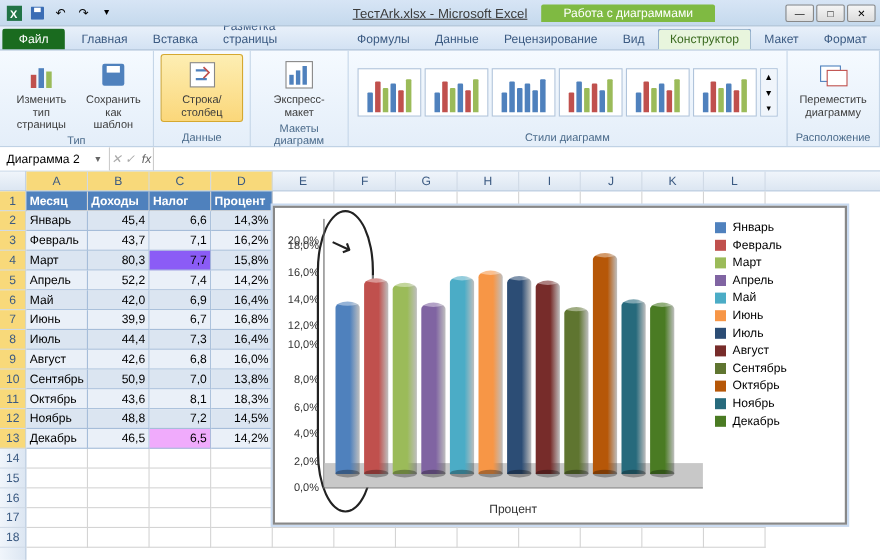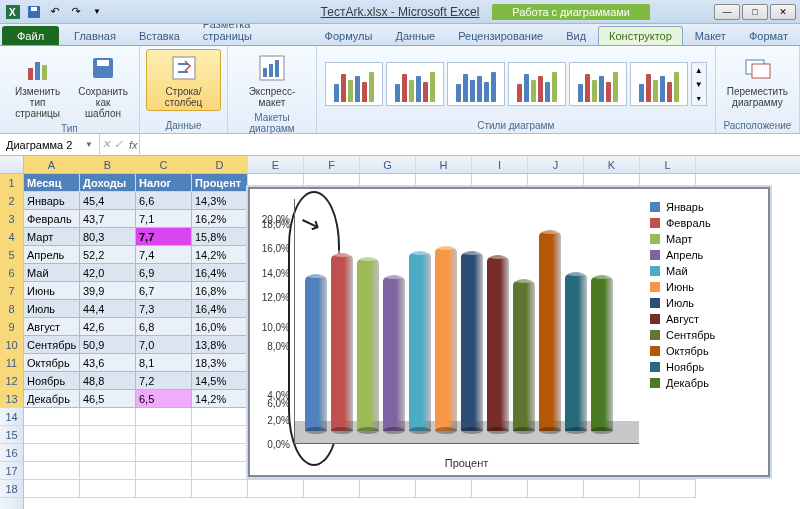--- a/index.html
+++ b/index.html
@@ -49,21 +49,21 @@
 .col-headers { height: 18px; display: flex; background: linear-gradient(#f0f5fb,#dce6f2); border-bottom: 1px solid #b0c4db; position: absolute; left: 24px; top: 0; right: 0;}
 .col-h { width: 56px; border-right: 1px solid #d0dae6; text-align: center; font-size: 11px; color: #3b5a82; line-height: 18px; }
 .col-h.sel { background: #f8d97a; }
 .row-headers { position: absolute; left: 0; top: 18px; width: 24px; bottom: 0; background: linear-gradient(90deg,#f0f5fb,#dce6f2); border-right: 1px solid #b0c4db; }
 .row-h { height: 18px; border-bottom: 1px solid #d0dae6; text-align: center; font-size: 11px; color: #3b5a82; line-height: 18px; }
 .row-h.sel { background: #f8d97a; }
 .cells { position: absolute; left: 24px; top: 18px; right: 0; bottom: 0; }
 .cell-row { display: flex; height: 18px; }
 .cell { width: 56px; height: 18px; border-right: 1px solid #d4d4d4; border-bottom: 1px solid #d4d4d4; padding: 0 3px; font-size: 11px; line-height: 18px; overflow: hidden; white-space: nowrap; }
 .cell.header-cell { background: #4f81bd; color: #fff; font-weight: bold; }
-.cell.num { text-align: left; }
+.cell.num { text-align: right; }
 .cell.selband { background: #dbe5f1; }
 
 
 .chart-box { position: absolute; left: 248px; top: 187px; width: 522px; height: 290px; background: #fff; border: 2px solid #888; box-shadow: 0 0 0 2px #c9daf0; }
 .chart-plot { position: absolute; left: 44px; top: 10px; width: 345px; height: 245px; border-left: 1px solid #666; border-bottom: 1px solid #666; }
 .y-ticks { position: absolute; left: 4px; top: 10px; width: 38px; height: 245px; font-size: 10px; color: #333; }
 .y-tick { position: absolute; right: 2px; transform: translateY(-50%); }
 .chart-floor { position: absolute; left: 0; bottom: 0; width: 100%; height: 22px; background: #c8c8c8; transform-origin: bottom left;}
 .bars-3d { position: absolute; left: 10px; bottom: 12px; display: flex; gap: 4px; align-items: flex-end; }
 .bar3d { width: 22px; position: relative; border-radius: 11px 11px 0 0 / 6px 6px 0 0;}
@@ -347,21 +347,21 @@
         <div class="cell"></div>
         <div class="cell"></div>
         <div class="cell"></div>
         <div class="cell"></div>
         <div class="cell"></div>
         <div class="cell"></div>
       </div>
       <div class="cell-row">
         <div class="cell selband" style="background: rgb(219, 229, 241); text-align: left; border-right: 1px solid rgb(166, 189, 217); border-bottom: 1px solid rgb(166, 189, 217);">Март</div>
         <div class="cell num selband" style="background: rgb(219, 229, 241); border-right: 1px solid rgb(166, 189, 217); border-bottom: 1px solid rgb(166, 189, 217);">80,3</div>
-        <div class="cell num selband" style="background: #d946ef; border-right: 1px solid rgb(166, 189, 217); border-bottom: 1px solid rgb(166, 189, 217); font-weight: bold;">7,7</div>
+        <div class="cell num selband" style="background: #8b5cf6; border-right: 1px solid rgb(166, 189, 217); border-bottom: 1px solid rgb(166, 189, 217);">7,7</div>
         <div class="cell num selband" style="background: rgb(219, 229, 241); border-right: 1px solid rgb(166, 189, 217); border-bottom: 1px solid rgb(166, 189, 217);">15,8%</div>
         <div class="cell"></div>
         <div class="cell"></div>
         <div class="cell"></div>
         <div class="cell"></div>
         <div class="cell"></div>
         <div class="cell"></div>
         <div class="cell"></div>
         <div class="cell"></div>
       </div>
@@ -563,23 +563,23 @@
       </div>
     </div>
 </div>
 
 <div class="chart-box">
   <div class="annotation2"></div>
   <div class="y-ticks" id="yticks">
       <div class="y-tick" style="top: 245px;">0,0%</div>
       <div class="y-tick" style="top: 220.5px;">2,0%</div>
       <div class="y-tick" style="top: 196px;">4,0%</div>
-      <div class="y-tick" style="top: 171.5px; margin-top: 32px;">6,0%</div>
+      <div class="y-tick" style="top: 171.5px;">6,0%</div>
       <div class="y-tick" style="top: 147px;">8,0%</div>
-      <div class="y-tick" style="top: 128px;">10,0%</div>
+      <div class="y-tick" style="top: 115px;">10,0%</div>
       <div class="y-tick" style="top: 98px;">12,0%</div>
       <div class="y-tick" style="top: 73.5px;">14,0%</div>
       <div class="y-tick" style="top: 49px;">16,0%</div>
       <div class="y-tick" style="top: 24.5px; margin-left: 36px;">18,0%</div>
       <div class="y-tick" style="top: 0px; margin-top: 20px;">20,0%</div>
     </div>
   <div class="chart-plot">
     <div class="chart-floor"></div>
     <div class="bars-3d" id="bars">
         <div class="bar3d" style="height: 157.3px; background: linear-gradient(90deg, rgb(79, 129, 189), rgb(79, 129, 189) 60%, rgba(0, 0, 0, 0.25));"></div>

